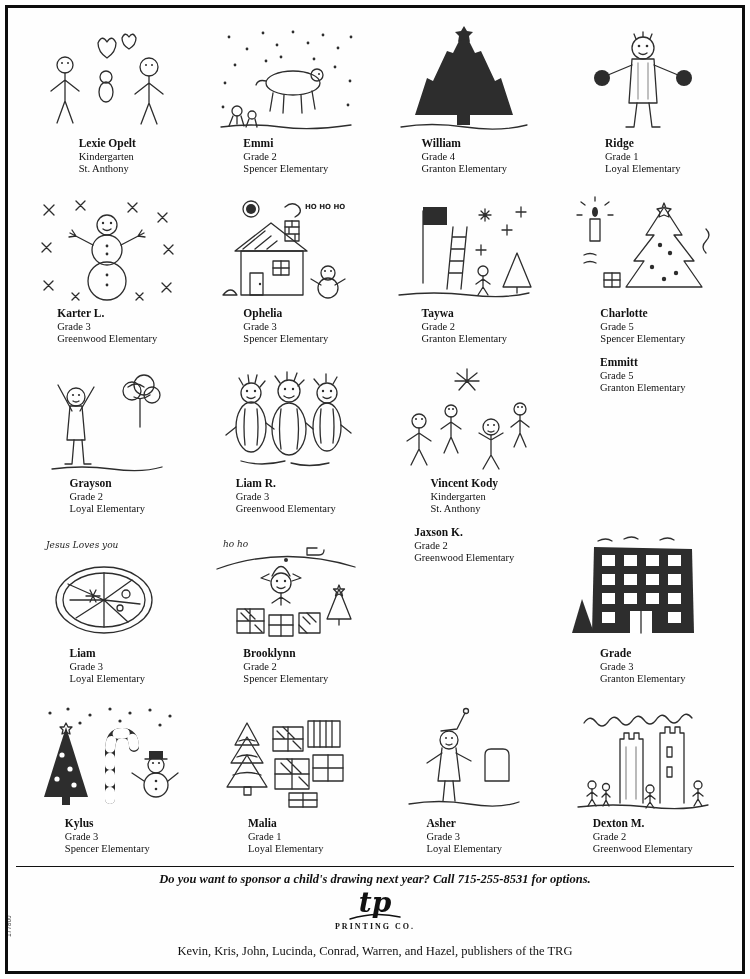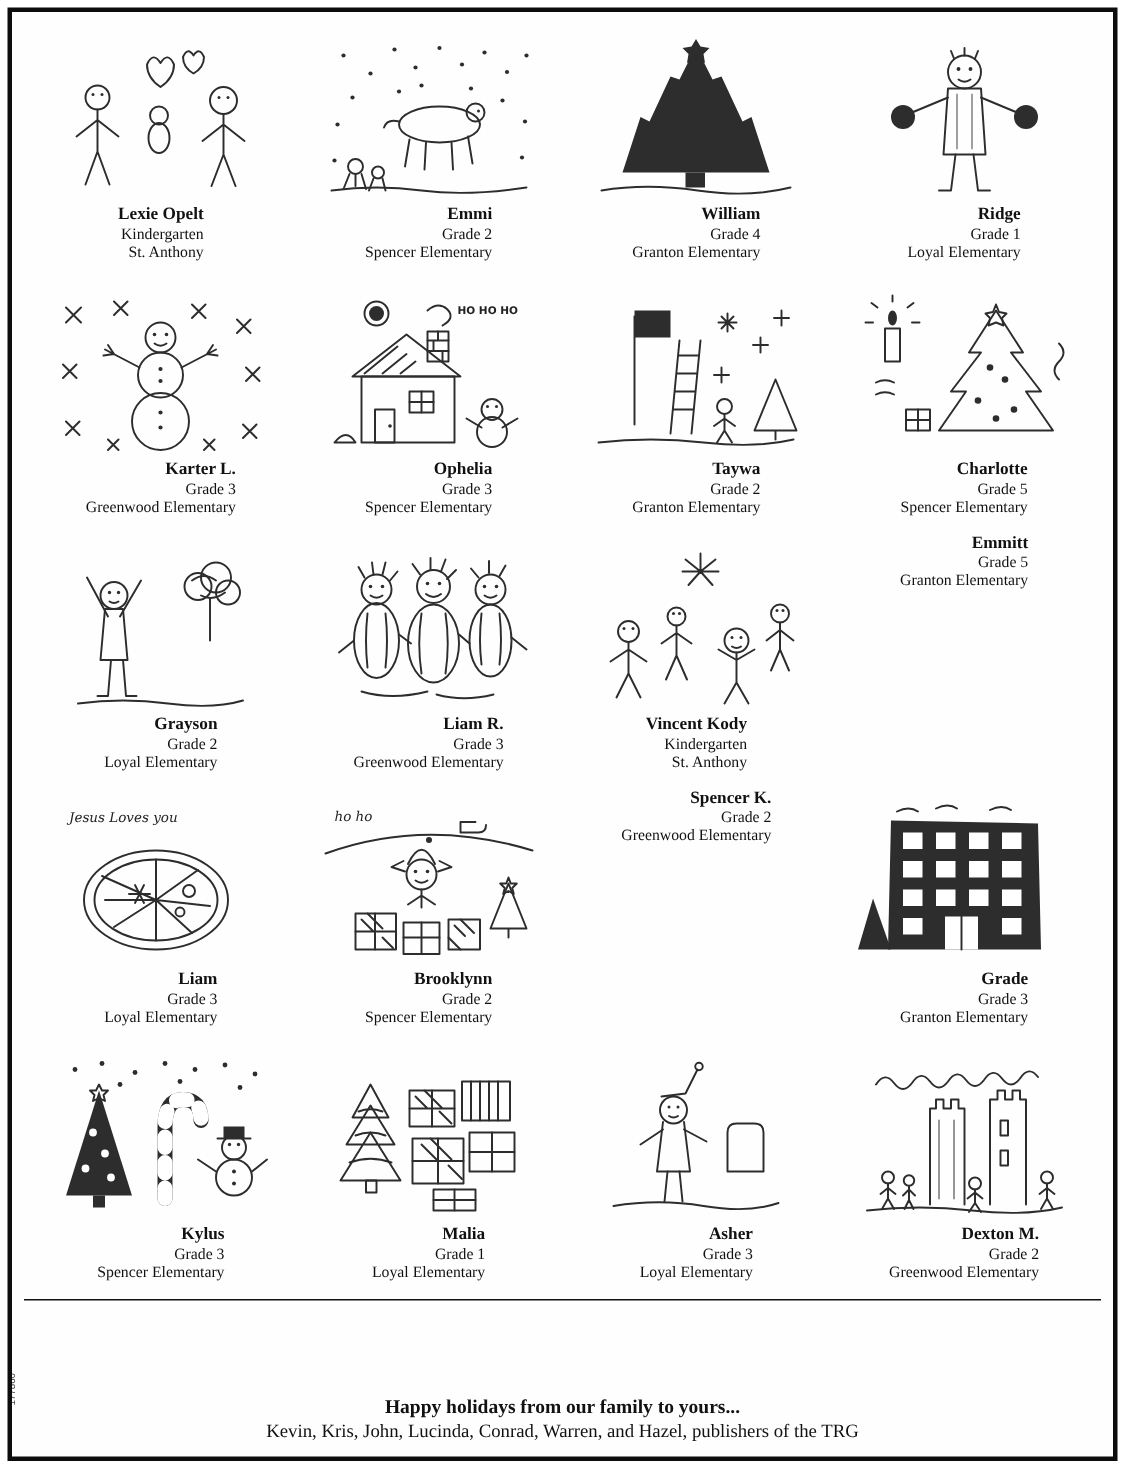--- a/index.html
+++ b/index.html
@@ -12,21 +12,21 @@
   .grid { display:grid; grid-template-columns:repeat(4,1fr); padding:6px 10px 0; }
   .cell { height:170px; display:flex; flex-direction:column; align-items:center; }
   .art { width:150px; height:121px; display:flex; align-items:flex-end; justify-content:center; }
   .art svg { width:150px; height:112px; stroke:#2d2d2d; fill:none; stroke-width:1.3; stroke-linecap:round; stroke-linejoin:round; }
   .art .f { fill:#2d2d2d; stroke:none; }
   .art .fw { fill:#fff; stroke:none; }
   .art .d { fill:#2d2d2d; stroke:none; }
   .art text { stroke:none; fill:#222; }
   .hand { font-family:"DejaVu Serif", serif; font-style:italic; font-size:9px; }
   .handb { font-family:"DejaVu Sans", sans-serif; font-size:7px; font-weight:bold; }
-  .cap { text-align:right; line-height:1.2; margin-top:2px; }
+  .cap { text-align:left; line-height:1.2; margin-top:2px; }
   .nm { font-weight:bold; font-size:11.5px; }
   .gr, .sc { font-size:10.5px; }
 
   footer { border-top:1.5px solid #111; margin:2px 8px 0; padding-top:5px; text-align:center; flex:1; position:relative; }
   .sponsor { font-style:italic; font-weight:bold; font-size:12.5px; }
   .logo-row { display:flex; justify-content:center; align-items:flex-start; gap:12px; margin-top:4px; height:52px; }
   .tp-logo { text-align:center; }
   .tp-script { font-family:"DejaVu Serif", serif; font-style:italic; font-weight:bold; font-size:28px; line-height:0.85; }
   .swash { display:block; margin:-2px auto 0; }
   .tp-co { font-size:8px; font-weight:bold; letter-spacing:2px; margin-top:1px; }
@@ -398,21 +398,21 @@
     </div>
     <figcaption class="cap">
       <div class="nm">Brooklynn</div>
       <div class="gr">Grade 2</div>
       <div class="sc">Spencer Elementary</div>
     </figcaption>
   </figure>
 
   <figure class="cell">
     <figcaption class="cap">
-      <div class="nm">Spencer K.</div>
+      <div class="nm">Jaxson K.</div>
       <div class="gr">Grade 2</div>
       <div class="sc">Greenwood Elementary</div>
     </figcaption>
   </figure>
 
   <figure class="cell">
     <div class="art">
       <svg viewBox="0 0 150 112">
         <path class="f" d="M26 14 L124 16 L126 100 L24 100 Z"></path>
         <g class="fw">
@@ -559,23 +559,30 @@
     <figcaption class="cap">
       <div class="nm">Dexton M.</div>
       <div class="gr">Grade 2</div>
       <div class="sc">Greenwood Elementary</div>
     </figcaption>
   </figure>
 
 </div>
 
 <footer>
+  <div class="sponsor">Do you want to sponsor a child's drawing next year? Call 715-255-8531 for options.</div>
 
   <div class="logo-row">
+    <div class="tp-logo">
+      <div class="tp-script">tp</div>
+      <svg class="swash" width="54" height="8" viewBox="0 0 54 8">
+              <path d="M2 6 Q27 -2 52 4" fill="none" stroke="#111" stroke-width="1.4" stroke-linecap="round"></path>
+            </svg>
+      <div class="tp-co">PRINTING CO.</div>
+    </div>
   </div>
 
-  <div class="holiday">Happy holidays from our family to yours...</div>
   <div class="publishers">Kevin, Kris, John, Lucinda, Conrad, Warren, and Hazel, publishers of the TRG</div>
   <div class="jobnum">177860</div>
 </footer>
 
 </div>
 </div>
 
 </body></html>

